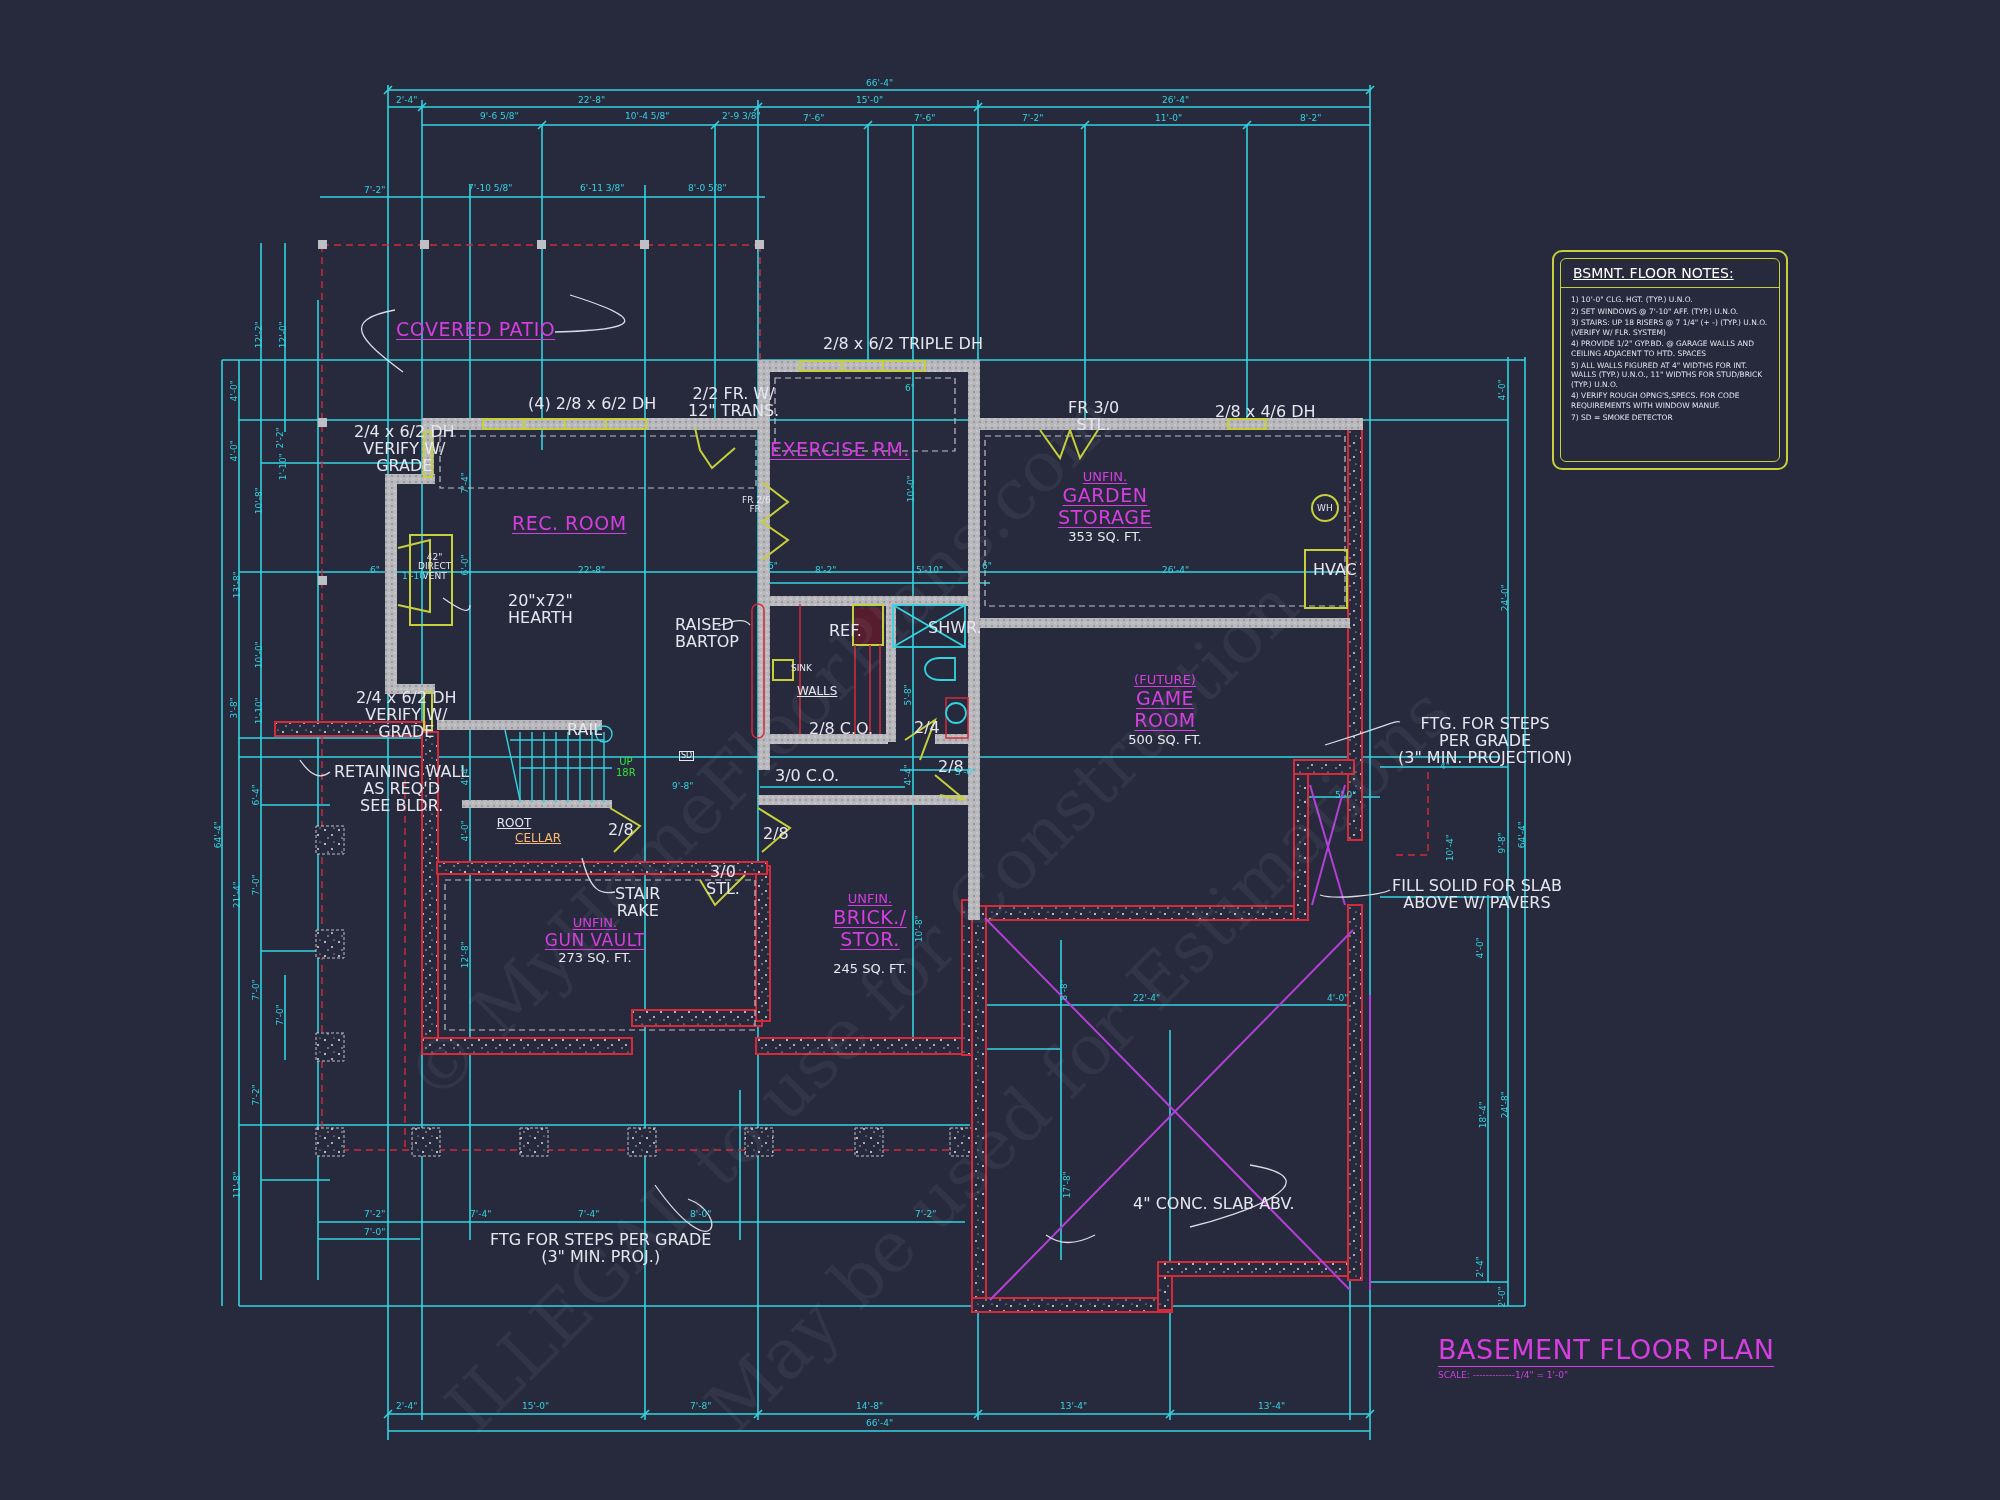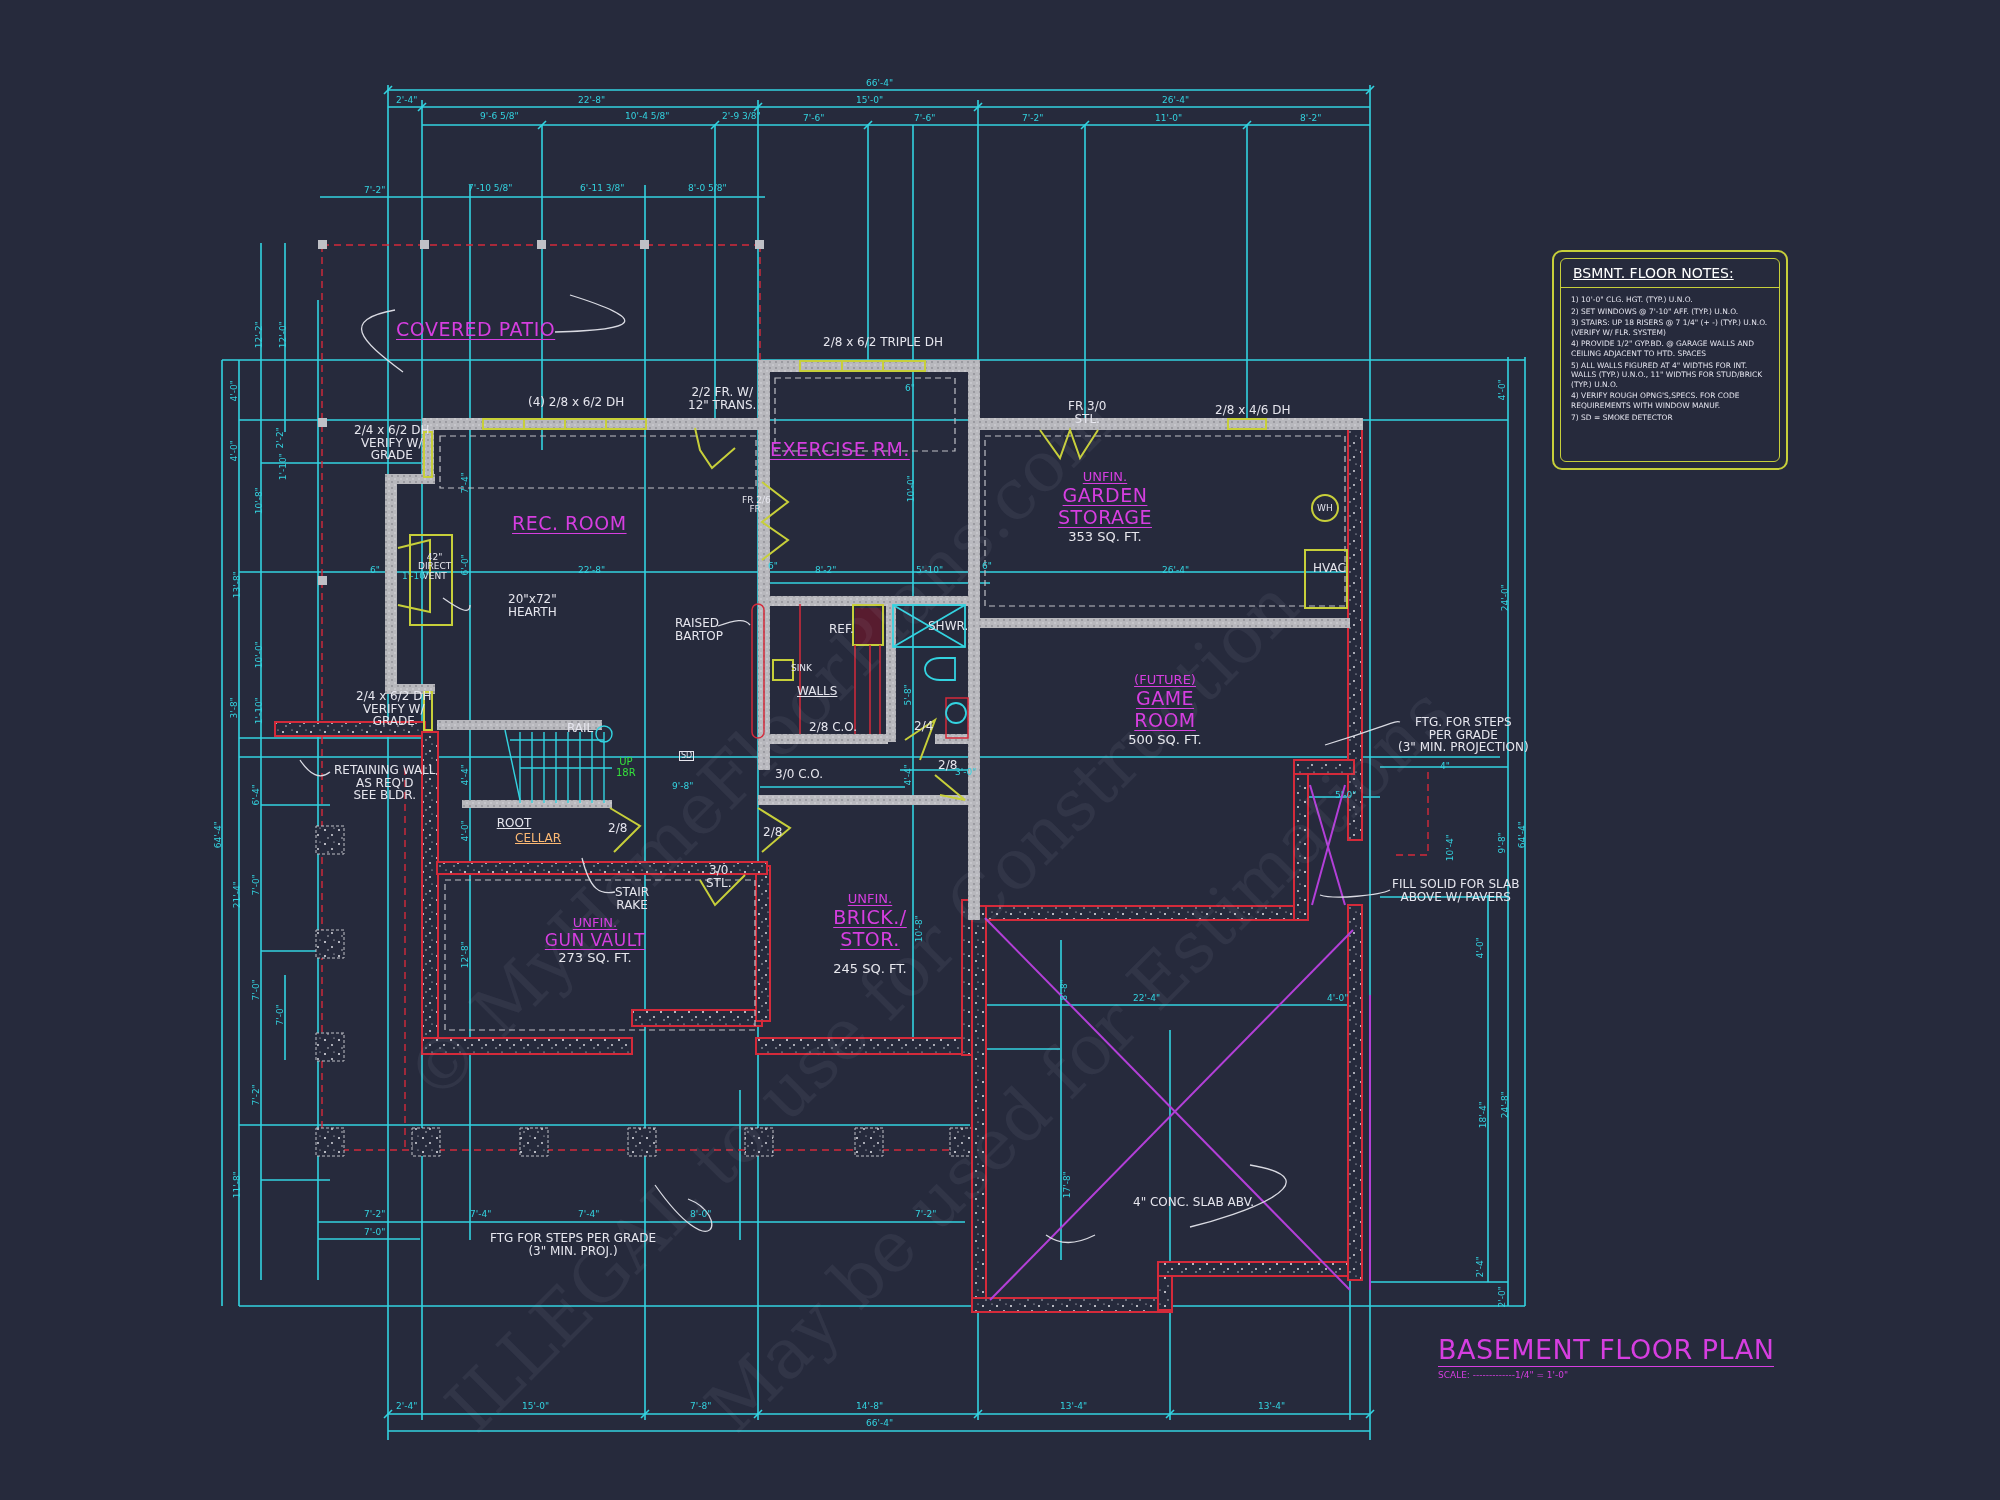--- a/index.html
+++ b/index.html
@@ -2,21 +2,21 @@
 <html><head>
 <meta charset="utf-8">
 <style>
   html,body{margin:0;padding:0;background:#262a3c;}
   body{width:2000px;height:1500px;position:relative;overflow:hidden;font-family:"DejaVu Sans",sans-serif;}
   #plan{position:absolute;left:0;top:0;width:2000px;height:1500px;}
   .lbl{position:absolute;font-family:"DejaVu Sans",sans-serif;white-space:nowrap;line-height:1.05;text-align:center;}
   .room{color:#d63ee0;font-size:19px;text-decoration:underline;text-decoration-thickness:1px;text-underline-offset:3px;letter-spacing:0.5px;}
   .room-sm{color:#d63ee0;font-size:13px;text-decoration:underline;text-underline-offset:2px;}
   .area{color:#e8e8ee;font-size:13px;}
-  .note{color:#e6e6ee;font-size:12px;}
+  .note{color:#e6e6ee;font-size:16px;}
   .dim{color:#33d3e0;font-size:9px;}
   .dimv{color:#33d3e0;font-size:9px;transform:rotate(-90deg);transform-origin:center;}
   .green{color:#35e03b;font-size:10px;}
   .notes-box{position:absolute;left:1552px;top:250px;width:232px;height:216px;border:2px solid #c7cf3a;border-radius:10px;}
   .notes-inner{position:absolute;left:6px;top:6px;right:6px;bottom:6px;border:1.5px solid #c7cf3a;border-radius:6px;}
   .notes-title{position:absolute;left:12px;top:6px;color:#ffffff;font-size:14px;text-decoration:underline;}
   .notes-rule{position:absolute;left:0;right:0;top:28px;border-top:1.5px solid #c7cf3a;}
   .notes-list{position:absolute;left:10px;top:36px;right:8px;color:#e4e4ee;font-size:7.5px;line-height:1.28;}
   .notes-list div{margin-bottom:2px;}
   .title-block{position:absolute;left:1438px;top:1334px;}

